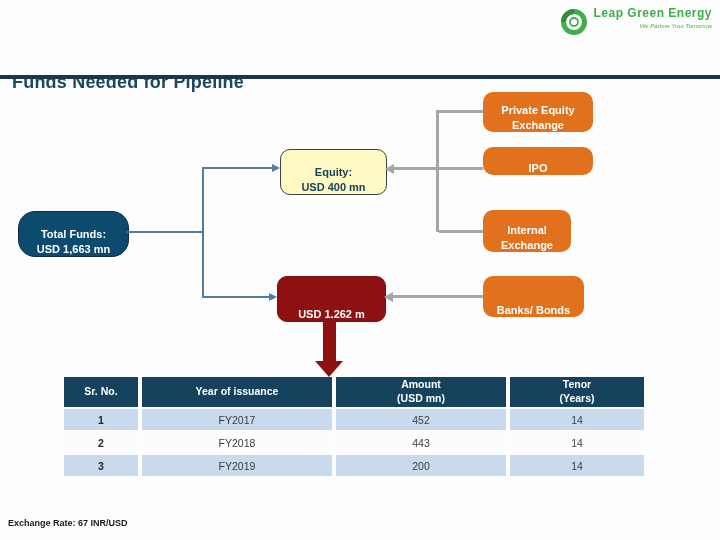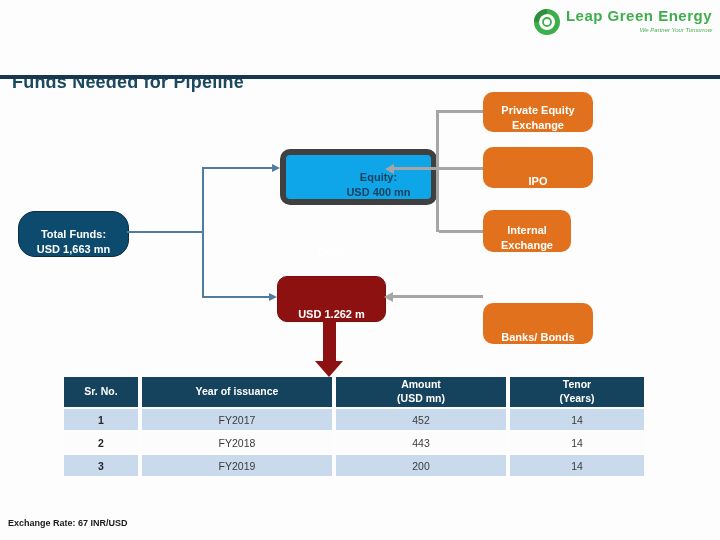--- a/index.html
+++ b/index.html
@@ -8,29 +8,29 @@
     font-family:"Liberation Sans",sans-serif;overflow:hidden;
   }
   
   .title{
     position:absolute;left:12px;top:36px;font-size:18px;font-weight:bold;
     color:#1b4a5e;letter-spacing:.2px;margin-top:36px;
   }
   .divider{position:absolute;left:0;top:75px;width:720px;height:4px;background:#16374f;}
   .logo{position:absolute;top:6px;right:8px;display:flex;align-items:flex-start;}
   .logo-text-wrap{display:flex;flex-direction:column;align-items:flex-end;margin-left:4px;}
-  .logo-name{font-size:15px;font-weight:600;color:#3eae4c;letter-spacing:.5px;white-space:nowrap;line-height:1.3;}
+  .logo-name{font-size:12px;font-weight:600;color:#3eae4c;letter-spacing:.5px;white-space:nowrap;line-height:1.3;}
   .logo-tagline{font-size:6px;font-style:italic;color:#4caf50;margin-top:1px;}
   
   .dbox{
     position:absolute;display:flex;flex-direction:column;align-items:center;justify-content:flex-end;
     text-align:center;font-weight:bold;font-size:11px;line-height:1.3;border-radius:10px;
   }
   .box-navy{background:#0c4a6e;color:#fff;border:1.5px solid #0d2e42;border-radius:17px;}
-  .box-lightblue{background:#0ea5e9;color:#16425c;border:6px solid #404040;padding-left:40px;}
+  .box-lightblue{background:#fef9c3;color:#16425c;border:1px solid #404040;}
   .box-red{background:#8e1111;color:#fff;border:1px solid #7a0e0e;}
   .box-orange{background:#e2711d;color:#fff;}
   
   .line{position:absolute;}
   .blue{background:#4f7da1;}
   .gray{background:#a6a6a6;}
   .arr{position:absolute;width:0;height:0;}
   .arr-right-blue{border-top:4.5px solid transparent;border-bottom:4.5px solid transparent;border-left:8px solid #4f7da1;}
   .arr-left-gray{border-top:5px solid transparent;border-bottom:5px solid transparent;border-right:9px solid #a6a6a6;}
   .big-arrow-shaft{position:absolute;left:323px;top:318px;width:13px;height:44px;background:#8e1111;}
@@ -90,28 +90,28 @@
 
   <div class="dbox box-red" style="left:277px;top:276px;width:107px;height:44px;gap:48px;">
     <span>Debt:</span>
     <span>USD 1,262 m</span>
   </div>
 
   <div class="dbox box-orange" style="left:483px;top:92px;width:110px;height:40px;">
     <span>Private Equity</span>
     <span>Exchange</span>
   </div>
-  <div class="dbox box-orange" style="left:483px;top:147px;width:110px;height:41px;">
+  <div class="dbox box-orange" style="left:483px;top:147px;width:110px;height:28px;">
     <span>IPO</span>
   </div>
   <div class="dbox box-orange" style="left:483px;top:210px;width:88px;height:42px;">
     <span>Internal</span>
     <span>Exchange</span>
   </div>
-  <div class="dbox box-orange" style="left:483px;top:276px;width:110px;height:41px;margin-top:27px;">
+  <div class="dbox box-orange" style="left:483px;top:276px;width:101px;height:41px;">
     <span>Banks/ Bonds</span>
   </div>
 
   <div class="line blue" style="left:127px;top:231px;width:76px;height:2px;"></div>
   <div class="line blue" style="left:202px;top:167px;width:2px;height:131px;"></div>
   <div class="line blue" style="left:202px;top:167px;width:70px;height:2px;"></div>
   <div class="arr arr-right-blue" style="left:272px;top:163.5px;"></div>
   <div class="line blue" style="left:202px;top:296px;width:67px;height:2px;"></div>
   <div class="arr arr-right-blue" style="left:269px;top:292.5px;"></div>
 

